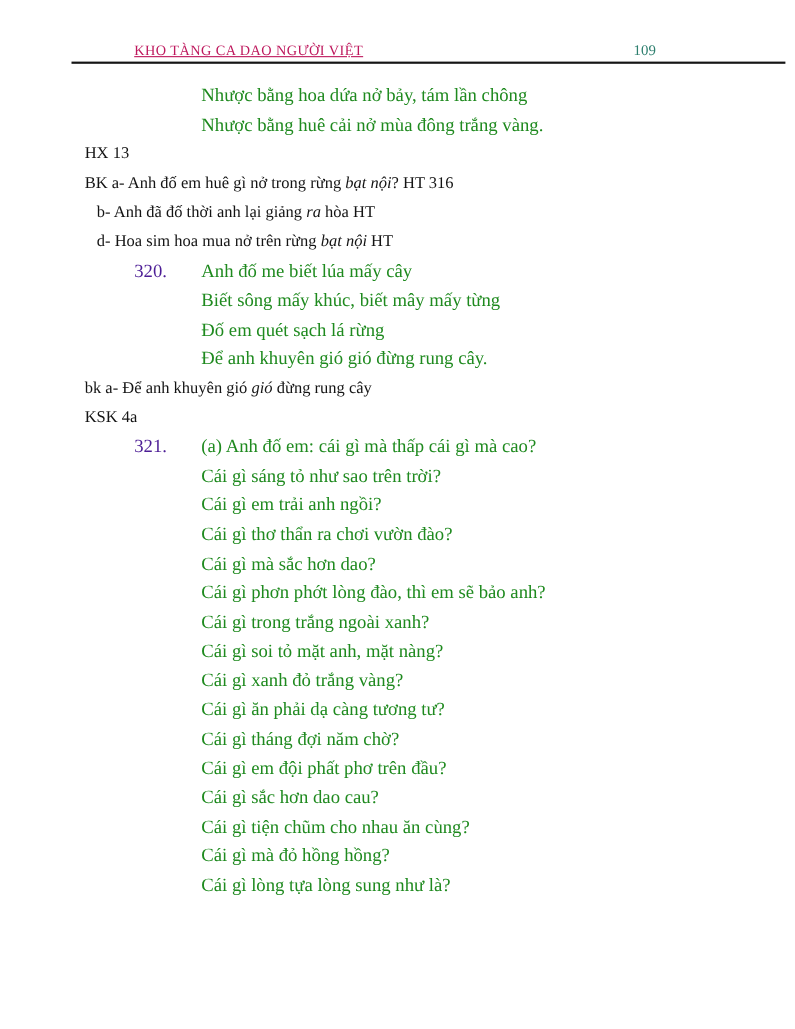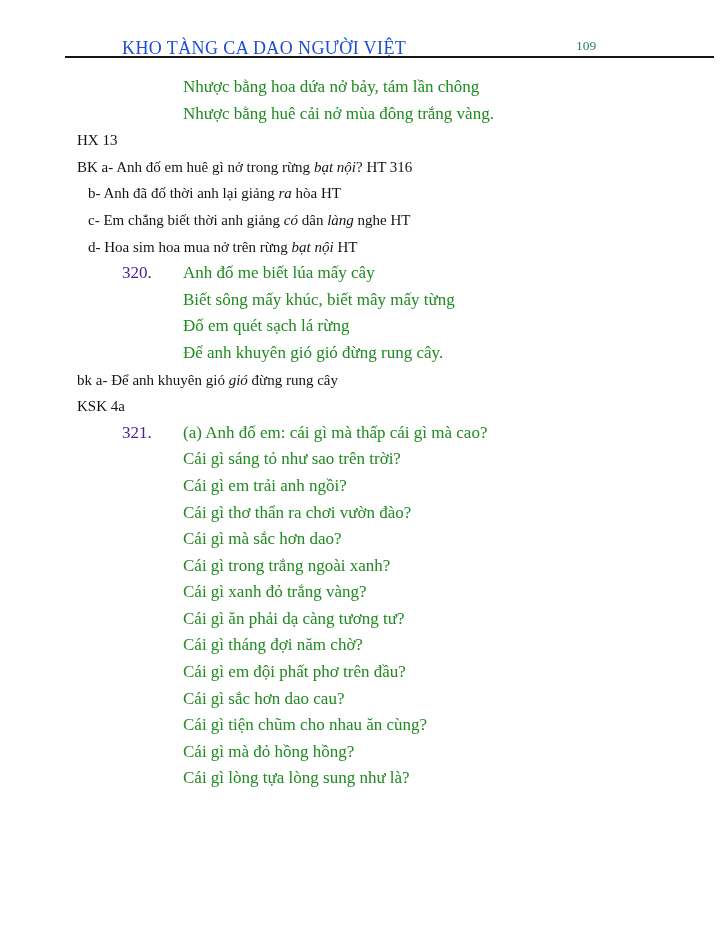--- a/index.html
+++ b/index.html
@@ -5,22 +5,22 @@
   html,body { margin:0; padding:0; background:#ffffff; }
   .page {
     position:relative;
     width:723px; height:935px;
     background:#ffffff;
     font-family:"Liberation Serif","DejaVu Serif",serif;
     overflow:hidden;
   }
   .header-title {
     position:absolute; top:38px; left:122px;
-    font-size:18px; letter-spacing:0.4px;
-    color:#1d4ed8; white-space:nowrap;
+    font-size:13px; letter-spacing:0.4px;
+    color:#be185d; white-space:nowrap;text-decoration:underline;
   }
   .page-number {
     position:absolute; top:38px; left:576px;
     font-size:13.5px; color:#2d7f6e;
   }
   .header-rule {
     position:absolute; top:56px; left:65px;
     width:649px; height:2px; background:#151515;
   }
   .content {
@@ -53,23 +53,20 @@
       <div class="row">
         <span class="txt-note"><span>HX 13</span></span>
       </div>
       <div class="row">
         <span class="txt-note"><span>BK a- Anh đố em huê gì nở trong rừng </span><span class="seg-i">bạt nội</span><span>? HT 316</span></span>
       </div>
       <div class="row">
         <span class="txt-note2"><span>b- Anh đã đố thời anh lại giảng </span><span class="seg-i">ra</span><span> hòa HT</span></span>
       </div>
       <div class="row">
-        <span class="txt-note2"><span>c- Em chẳng biết thời anh giảng </span><span class="seg-i">có</span><span> dân </span><span class="seg-i">làng</span><span> nghe HT</span></span>
-      </div>
-      <div class="row">
         <span class="txt-note2"><span>d- Hoa sim hoa mua nở trên rừng </span><span class="seg-i">bạt nội</span><span> HT</span></span>
       </div>
       <div class="row">
         <span class="entry-number">320.</span>
         <span class="txt-verse"><span>Anh đố me biết lúa mấy cây</span></span>
       </div>
       <div class="row">
         <span class="txt-verse"><span>Biết sông mấy khúc, biết mây mấy từng</span></span>
       </div>
       <div class="row">
@@ -94,21 +91,27 @@
       <div class="row">
         <span class="txt-verse"><span>Cái gì em trải anh ngồi?</span></span>
       </div>
       <div class="row">
         <span class="txt-verse"><span>Cái gì thơ thẩn ra chơi vườn đào?</span></span>
       </div>
       <div class="row">
         <span class="txt-verse"><span>Cái gì mà sắc hơn dao?</span></span>
       </div>
       <div class="row">
+        <span class="txt-verse"><span>Cái gì phơn phớt lòng đào, thì em sẽ bảo anh?</span></span>
+      </div>
+      <div class="row">
         <span class="txt-verse"><span>Cái gì trong trắng ngoài xanh?</span></span>
+      </div>
+      <div class="row">
+        <span class="txt-verse"><span>Cái gì soi tỏ mặt anh, mặt nàng?</span></span>
       </div>
       <div class="row">
         <span class="txt-verse"><span>Cái gì xanh đỏ trắng vàng?</span></span>
       </div>
       <div class="row">
         <span class="txt-verse"><span>Cái gì ăn phải dạ càng tương tư?</span></span>
       </div>
       <div class="row">
         <span class="txt-verse"><span>Cái gì tháng đợi năm chờ?</span></span>
       </div>

